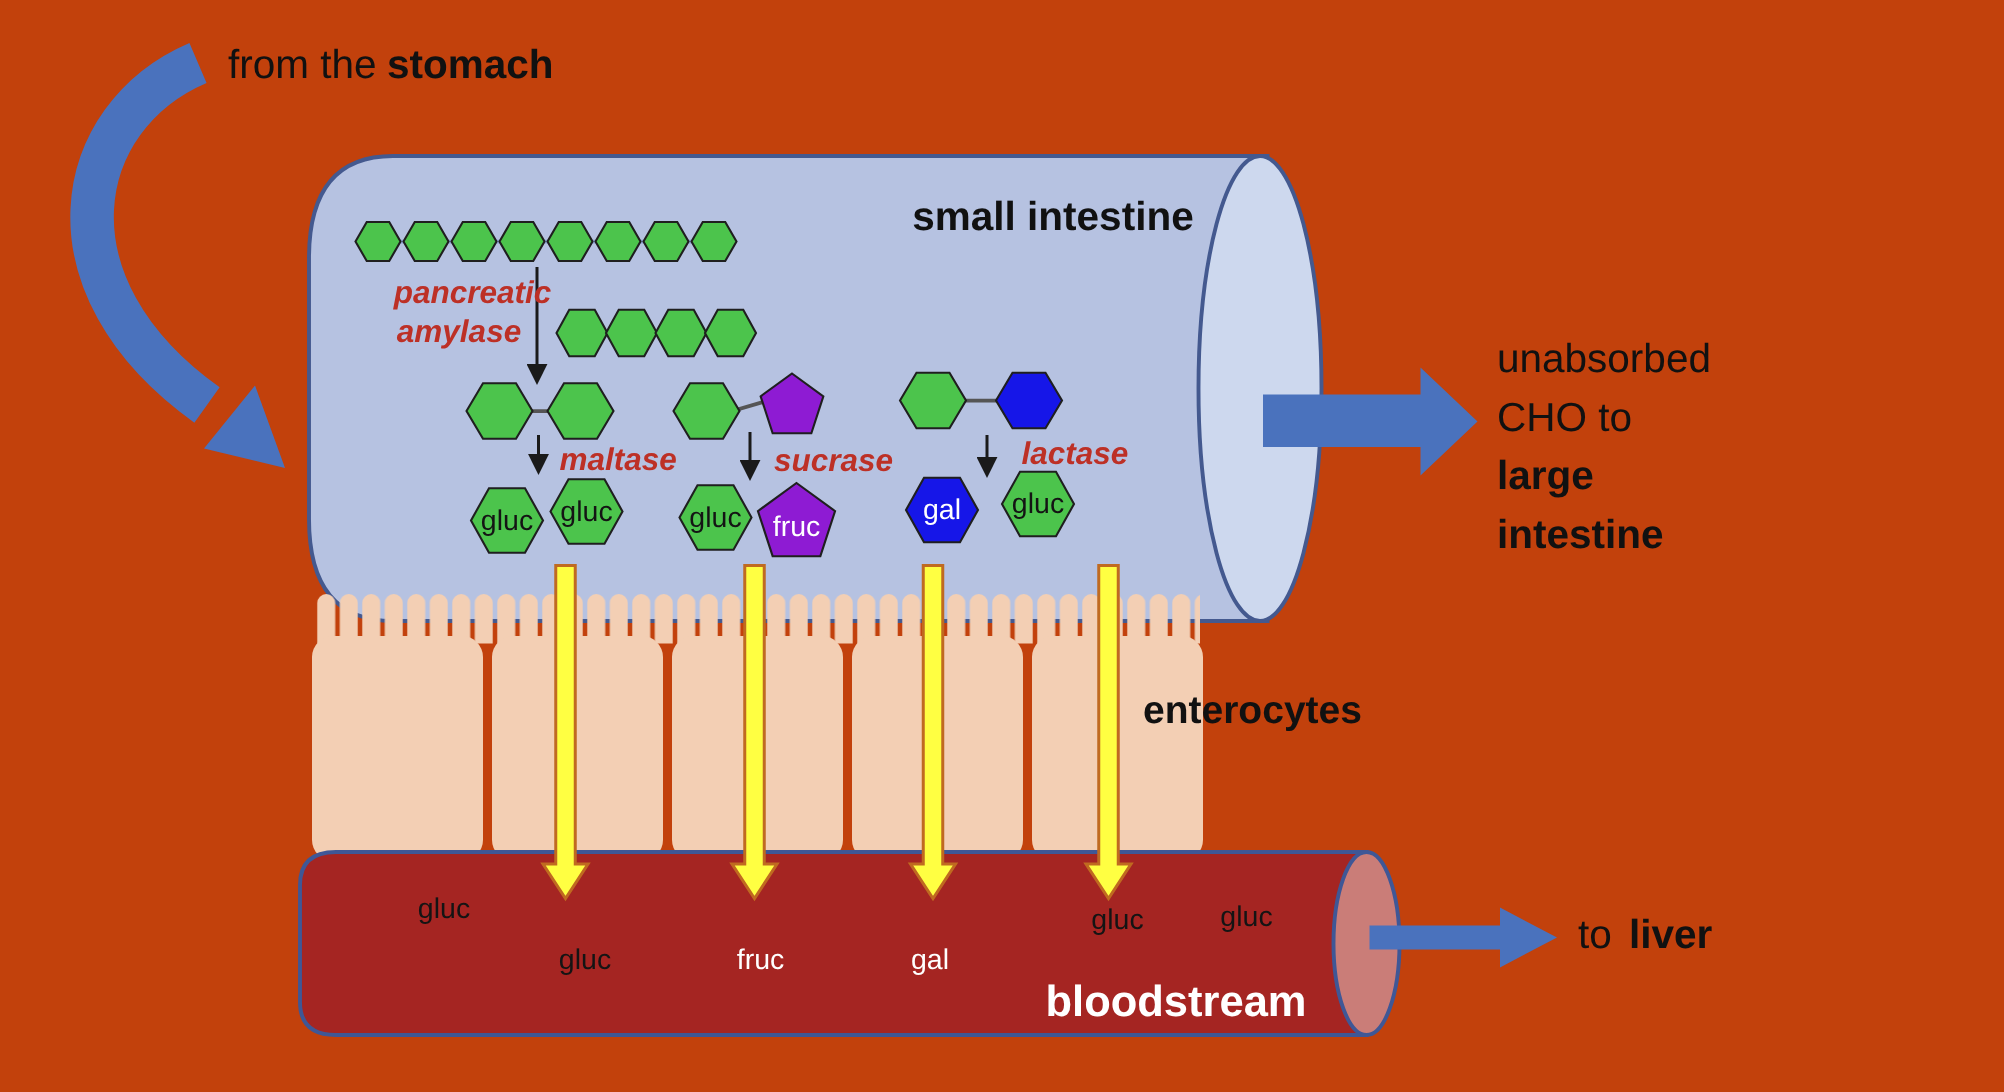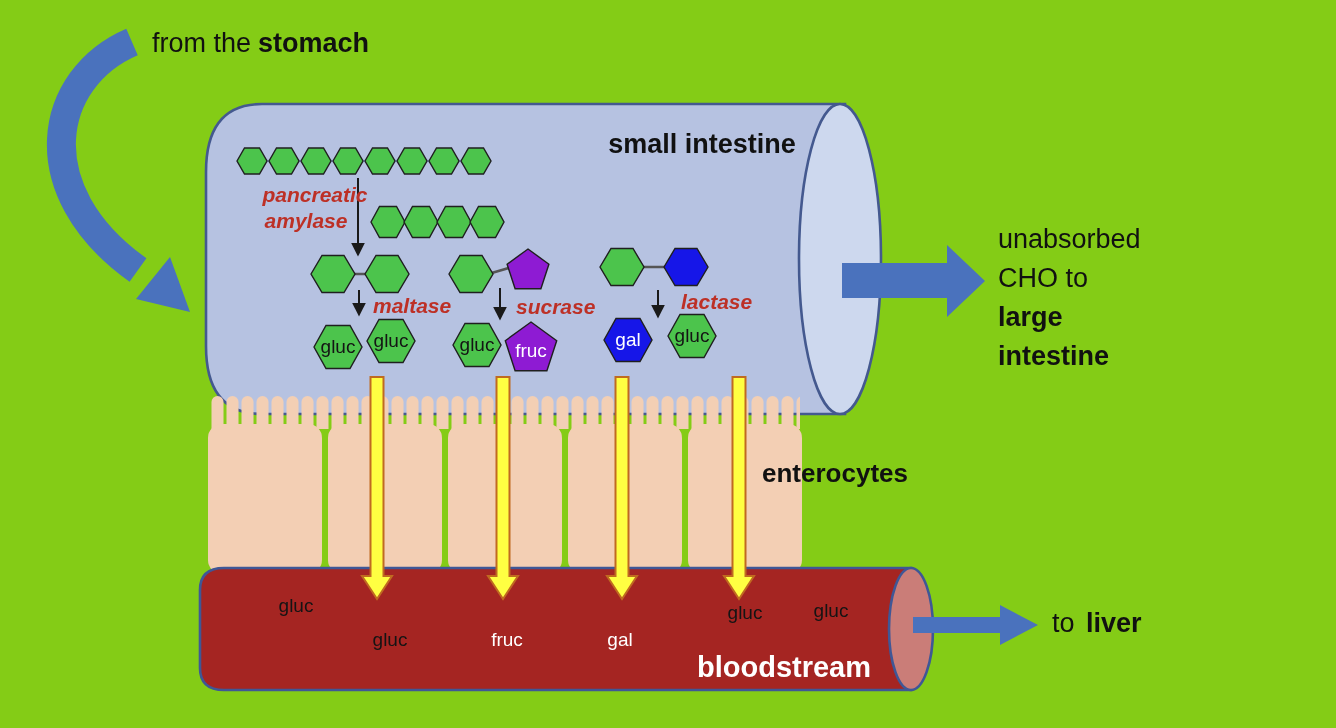--- a/index.html
+++ b/index.html
@@ -1,16 +1,16 @@
 <!DOCTYPE html>
 <html><head>
 <meta charset="utf-8">
 <style>
   html,body{margin:0;padding:0;background:#ffffff;}
-  #stage{position:relative;width:1336px;height:728px;background:#84cc16;overflow:hidden;}
+  #stage{position:relative;width:1336px;height:728px;background:#c2410c;overflow:hidden;}
   svg{display:block;}
   text{font-family:"Liberation Sans","DejaVu Sans",sans-serif;}
   .t-annot{font-size:27px;fill:#111;}
   .t-bold{font-weight:bold;}
   .t-title{font-size:27px;font-weight:bold;fill:#111;text-anchor:middle;}
   .t-entero{font-size:26px;font-weight:bold;fill:#111;}
   .t-enzyme{font-size:21px;font-weight:bold;font-style:italic;}
   .t-mono{font-size:19px;fill:#141414;text-anchor:middle;}
   .t-mono-w{fill:#ffffff;}
   .t-blood{font-size:29px;font-weight:bold;fill:#ffffff;text-anchor:middle;}

